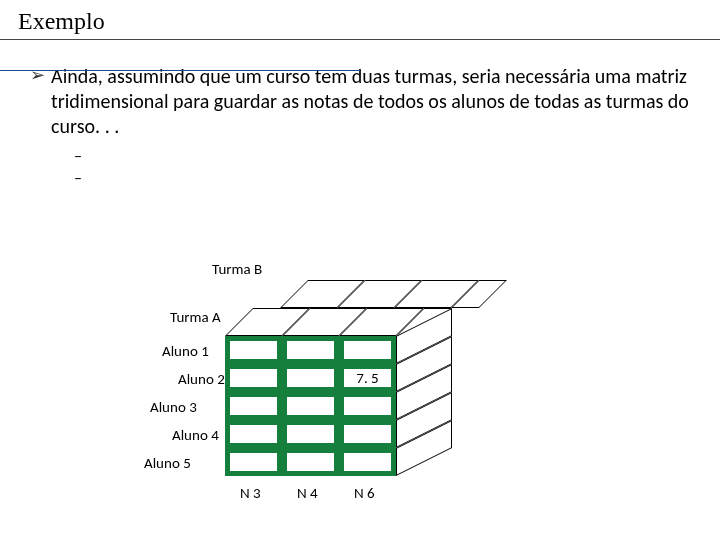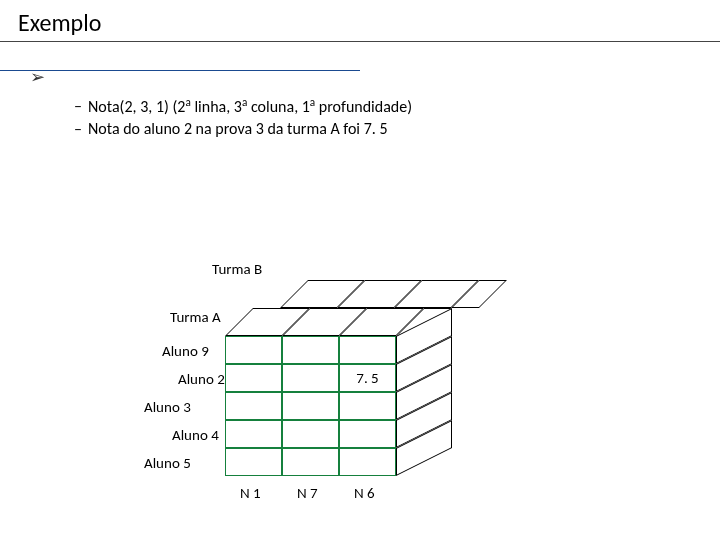--- a/index.html
+++ b/index.html
@@ -9,20 +9,21 @@
     background: #fff;
     font-family: Calibri, Arial, sans-serif;
     color: #000;
     position: relative;
     overflow: hidden;
   }
   .title {
     font-size: 24px;
     padding: 8px 0 4px 18px;
     border-bottom: 1px solid #444;
+    font-family: Liberation Serif, serif;
   }
   .hr2 {
     position: absolute;
     top: 70px; left: 0;
     width: 360px;
     border-top: 1px solid #1a4a90;
   }
   .main-bullet {
     display: flex;
     align-items: flex-start;
@@ -83,21 +84,21 @@
   
   .frontgrid {
     position: absolute;
     top: 80px;
     left: 85px;
     display: grid;
     grid-template-columns: repeat(3, 57px);
     grid-template-rows: repeat(5, 28px);
   }
   .frontgrid .fcell {
-    border: 1px solid #15803d;
+    border: 5px solid #15803d;
     background: #fff;
     display: flex;
     align-items: center;
     justify-content: center;
     font-size: 15px;
   }
   
   .side {
     position: absolute;
     top: 52px;
@@ -132,49 +133,46 @@
   }
 </style>
 </head>
 <body>
 
 <div class="title">Exemplo</div>
 <div class="hr2"></div>
 
 <div class="main-bullet">
   <span class="arrow">➢</span>
+  <span class="main-text">Ainda, assumindo que um curso tem duas turmas, seria necessária uma matriz tridimensional para guardar as notas de todos os alunos de todas as turmas do curso. . .</span>
 </div>
 
 <div class="sub-bullets">
   <div class="sub-bullet">
     <span class="dash">–</span>
-    <span>
-      <span>Nota(2, 3, 1) (2</span><sup>a</sup><span> linha, 3</span><sup>a</sup><span> coluna, 1</span><sup>a</sup><span> profundidade)</span>
-    </span>
   </div>
   <div class="sub-bullet">
     <span class="dash">–</span>
-    <span>Nota do aluno 2 na prova 3 da turma A foi 7. 5</span>
   </div>
 </div>
 
 <div class="diagram">
 
   <span class="label" style="top:4px; left:72px;">Turma B</span>
 
   <span class="label" style="top:52px; left:18px;margin-left:12px;">Turma A</span>
 
-  <span class="label" style="top:86px;  left:22px;">Aluno 9</span>
+  <span class="label" style="top:86px;  left:22px;">Aluno 1</span>
   <span class="label" style="top:114px; left:38px;">Aluno 2</span>
-  <span class="label" style="top:142px; left:4px;text-align:center;">Aluno 3</span>
+  <span class="label" style="top:142px; left:10px;text-align:center;">Aluno 3</span>
   <span class="label" style="top:170px; left:32px;">Aluno 4</span>
   <span class="label" style="top:198px; left:4px;">Aluno 5</span>
 
-  <span class="label" style="top:228px; left:100px;">N 1</span>
-  <span class="label" style="top:228px; left:157px;">N 7</span>
+  <span class="label" style="top:228px; left:100px;">N 3</span>
+  <span class="label" style="top:228px; left:157px;">N 4</span>
   <span class="label" style="top:228px; left:214px;">N 6</span>
 
   <div class="backgrid">
     <div class="cell" style="left:0;   width:57px;"></div>
     <div class="cell" style="left:57px;width:57px;"></div>
     <div class="cell" style="left:114px;width:57px;"></div>
     <div class="cell" style="left:171px;width:28px;"></div>
   </div>
 
   <div class="topstrip">

